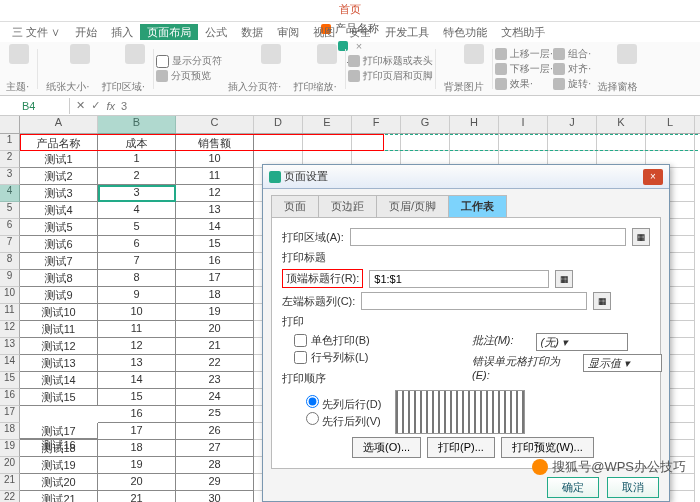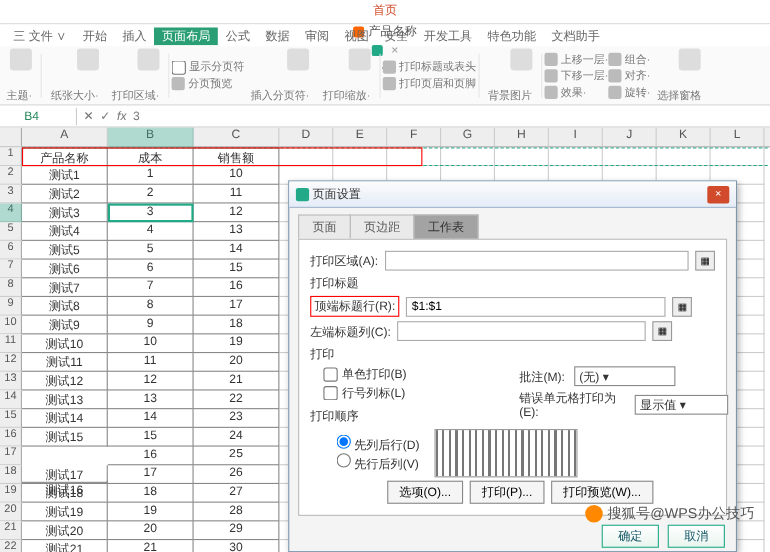--- a/index.html
+++ b/index.html
@@ -49,32 +49,32 @@
   .sel-rowhl { position:absolute; top:185px; left:0; width:20px; height:17px; background:#2a8; opacity:0.3; pointer-events:none; }
   .sel-colhl { position:absolute; top:116px; left:98px; width:78px; height:18px; background:#2a8; opacity:0.3; pointer-events:none; }
   
   
   .dialog { position:absolute; top:164px; left:262px; width:408px; height:338px; background:#f4f4f4; border:1px solid #7a97b0; box-shadow:2px 2px 6px rgba(0,0,0,0.3);}
   .dlg-title { height:24px; background:linear-gradient(#fcfcfc,#e4ecf7); border-bottom:1px solid #a0b4cc; display:flex; align-items:center; padding:0 6px; font-size:11px; color:#333;}
   .dlg-title .spacer{flex:1;}
   .dlg-title .x{width:20px;height:16px;background:#d04a2b;color:#fff;text-align:center;font-size:10px;line-height:16px;border-radius:2px;}
   .dlg-tabs { display:flex; font-size:11px; padding:6px 8px 0 8px; gap:0;}
   .dlg-tabs .dt{padding:3px 12px; border:1px solid #bbb; border-bottom:none; background:#eaeaea; color:#555; margin-right:-1px;}
-  .dlg-tabs .dt.active{background:#a3a3a3; color:#333; position:relative; z-index:1;}
+  .dlg-tabs .dt.active{background:#7dd3fc; color:#333; position:relative; z-index:1;font-weight:bold;}
   .dlg-body { margin:0 8px 8px 8px; background:#fff; border:1px solid #bbb; padding:6px 10px; font-size:11px; color:#333; height:252px; position:relative;}
   .dlg-body .lblrow{display:flex; align-items:center; margin:4px 0; gap:6px;}
   .dlg-body .lblrow input[type=text]{border:1px solid #aaa; height:18px; padding:0 4px; font-size:11px;}
   .dlg-body .secthdr{font-size:11px; margin:4px 0;}
   .dlg-body .pickbtn{width:18px;height:18px;border:1px solid #999;background:#eee;font-size:9px;}
   .redbox{border:1px solid red;padding:1px 3px;}
   .dlg-body .checkrow{display:flex;align-items:center;gap:4px;margin:2px 0 2px 12px;}
   .dlg-body .radiogroup{margin:2px 0 2px 12px;}
   .dlg-body .preview{width:130px;height:44px;background:repeating-linear-gradient(90deg,#777 0,#777 2px,#fff 2px,#fff 6px), #fff;border:1px solid #999;}
   .dlg-body .rightcol{position:absolute; left:200px; top:112px; width:190px; font-size:11px;}
-  .dlg-body .rightcol .frow{display:flex;align-items:center;gap:8px;margin:3px 0;}
+  .dlg-body .rightcol .frow{display:flex;align-items:flex-start;gap:22px;margin:3px 0;font-style:italic;}
   .dlg-body .rightcol .frow select, .dlg-body .rightcol .frow .combo{border:1px solid #888;height:18px;width:92px;background:#fff;font-size:11px;}
   .dlg-btns{position:absolute;bottom:10px;left:80px;display:flex;gap:6px;}
   .dlg-btns button{border:1px solid #888;background:#f5f5f5;padding:2px 10px;font-size:11px;}
   .dlg-okrow{display:flex;justify-content:flex-end;gap:8px;padding:0 10px 6px 0;}
   .dlg-okrow button{border:1px solid #2a8;background:linear-gradient(#fff,#e8f5ef);padding:2px 14px;font-size:11px;color:#156;}
   
   .watermark { position:absolute; right:14px; bottom:26px; font-size:13px; color:#555; display:flex; align-items:center; gap:4px;}
   .watermark .fox{width:16px;height:16px;background:#f80;border-radius:50%;}
 </style>
 </head>
@@ -555,32 +555,33 @@
 <div class="dialog">
   <div class="dlg-title">
     <span class="wlogo"></span>&nbsp;
     <span>页面设置</span>
     <span class="spacer"></span>
     <span class="x">×</span>
   </div>
   <div class="dlg-tabs" id="dlg-tabs">
       <div class="dt">页面</div>
       <div class="dt">页边距</div>
+      <div class="dt">页眉/页脚</div>
       <div class="dt active">工作表</div>
     </div>
   <div class="dlg-body">
     <div class="lblrow">
       <span>打印区域(A):</span>
       <input type="text" style="flex: 1 1 0%;">
       <button class="pickbtn">▦</button>
     </div>
     <div class="secthdr">打印标题</div>
     <div class="lblrow">
       <span class="redbox">顶端标题行(R):</span>
-      <input type="text" style="width: 236px;" value="$1:$1">
+      <input type="text" style="width: 180px;" value="$1:$1">
       <button class="pickbtn">▦</button>
     </div>
     <div class="lblrow">
       <span>左端标题列(C):</span>
       <input type="text" style="width: 226px;">
       <button class="pickbtn">▦</button>
     </div>
     <div class="secthdr">打印</div>
     <div class="checkrow">
         <input type="checkbox" style="">

